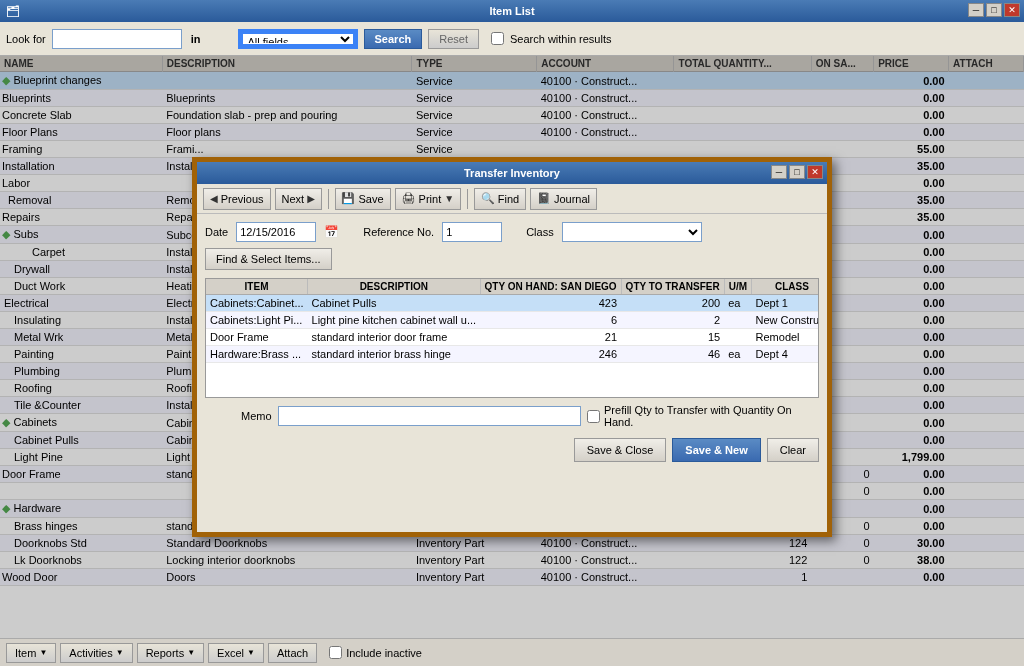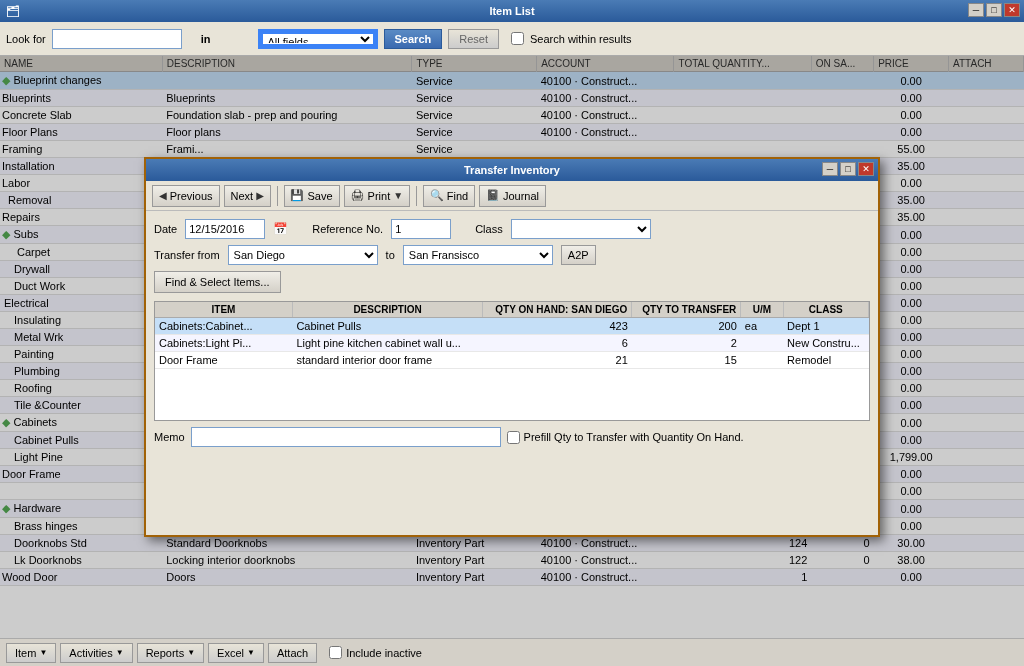--- a/index.html
+++ b/index.html
@@ -54,21 +54,21 @@
     }
     .toolbar-label { color: #000; }
     .search-input {
       height: 20px;
       width: 130px;
       border: 1px solid #7a9fcb;
       background: white;
       padding: 1px 3px;
       outline: none;
     }
-    .in-label { margin: 0 13px; font-weight: bold; }
+    .in-label { margin: 0 3px; font-weight: bold; }
     .field-select {
       height: 20px;
       width: 120px;
       border: 5px solid #3b82f6;
       background: white;
       padding: 1px;
       margin-left: 28px;
     }
     .search-btn {
       height: 20px;
@@ -100,21 +100,21 @@
       width: 100%;
       border-collapse: collapse;
     }
     table.item-list thead tr {
       background: #d4d0c8;
       border-bottom: 1px solid #aaa;
     }
     table.item-list thead th {
       text-align: left;
       padding: 2px 4px;
-      font-weight: normal;
+      font-weight: bold;
       color: #333;
       border-right: 1px solid #bbb;
       white-space: nowrap;
       font-size: 10px;
     }
     table.item-list tbody tr {
       border-bottom: 1px solid #e0e0e0;
     }
     table.item-list tbody tr:nth-child(even) {
       background: #f5f5ff;
@@ -130,21 +130,21 @@
       text-overflow: ellipsis;
       font-size: 11px;
     }
     .row-highlight { background: #c5dff7 !important; }
     .col-name { width: 130px; }
     .col-desc { width: 200px; }
     .col-type { width: 100px; }
     .col-acct { width: 110px; }
     .col-qty { width: 110px; text-align: right; }
     .col-onsa { width: 50px; text-align: right; }
-    .col-price { width: 60px; text-align: center; }
+    .col-price { width: 60px; text-align: right; font-weight: bold; }
     .col-attach { width: 60px; }
 
     
     .bottom-bar {
       background: #d4d0c8;
       border-top: 1px solid #aaa;
       padding: 3px 6px;
       display: flex;
       align-items: center;
       gap: 4px;
@@ -166,23 +166,23 @@
       position: absolute;
       top: 0; left: 0; right: 0; bottom: 0;
       background: rgba(0,0,0,0.2);
       display: flex;
       align-items: center;
       justify-content: center;
       z-index: 100;
     }
     .modal {
       background: #e8e4d8;
-      border: 2px solid #a16207;
+      border: 5px solid #a16207;
       box-shadow: 4px 4px 10px rgba(0,0,0,0.5);
-      width: 736px;
+      width: 640px;
       min-height: 380px;
       position: relative;
     }
     .modal-title-bar {
       background: linear-gradient(to bottom, #4a7bb5, #2a5a9a);
       color: white;
       text-align: center;
       padding: 3px 0;
       font-size: 12px;
       font-weight: bold;
@@ -286,20 +286,21 @@
       white-space: nowrap;
       overflow: hidden;
       text-overflow: ellipsis;
     }
     .modal-table-row-selected { background: #c5dff7 !important; }
     .memo-row {
       display: flex;
       align-items: center;
       gap: 6px;
       margin-bottom: 6px;
+      margin-left: 36px;
     }
     .memo-input {
       height: 20px;
       width: 310px;
       border: 1px solid #7a9fcb;
       background: white;
       padding: 1px 3px;
     }
     .prefill-check { display: flex; align-items: center; gap: 4px; }
     .action-row {
@@ -472,21 +473,21 @@
     <td class="col-name" style="padding-left:2px"><span style="color:#5a5">◆ </span>Subs</td>
     <td class="col-desc">Subcont...</td>
     <td class="col-type">Service</td>
     <td class="col-acct"></td>
     <td class="col-qty"></td>
     <td class="col-onsa"></td>
     <td class="col-price">0.00</td>
     <td class="col-attach"></td>
   </tr>
           <tr>
-    <td class="col-name" style="padding-left:17px"><span style="color:#5a5">  </span>Carpet</td>
+    <td class="col-name" style="padding-left:32px"><span style="color:#5a5">  </span>Carpet</td>
     <td class="col-desc">Install...</td>
     <td class="col-type"></td>
     <td class="col-acct"></td>
     <td class="col-qty"></td>
     <td class="col-onsa"></td>
     <td class="col-price">0.00</td>
     <td class="col-attach"></td>
   </tr>
           <tr>
     <td class="col-name" style="padding-left:14px"><span style="color:#5a5">  </span>Drywall</td>
@@ -730,31 +731,20 @@
             <input class="form-input date-input" type="text" value="12/15/2016" style="">
             <span class="calendar-icon">📅</span>
             <span class="form-label" style="margin-left:16px;">Reference No.</span>
             <input class="form-input refno-input" type="text" value="1" style="">
             <span class="form-label" style="margin-left:16px;">Class</span>
             <select class="form-select class-select">
               <option></option>
             </select>
           </div>
 
-          <div class="form-row">
-            <span class="form-label">Transfer from</span>
-            <select class="form-select transfer-select">
-              <option>San Diego</option>
-            </select>
-            <span class="form-label">to</span>
-            <select class="form-select transfer-select">
-              <option>San Fransisco</option>
-            </select>
-            <button class="a2p-btn">A2P</button>
-          </div>
 
           <div style="margin-bottom:4px;">
             <button class="find-items-btn">Find &amp; Select Items...</button>
           </div>
 
           <div class="modal-table-wrapper">
             <table class="modal-table">
               <thead>
                 <tr>
                   <th style="width:130px">ITEM</th>
@@ -783,33 +773,46 @@
     <td>New Constru...</td>
   </tr>
                   <tr>
     <td style="max-width:130px;overflow:hidden;text-overflow:ellipsis;">Door Frame</td>
     <td style="max-width:180px;overflow:hidden;text-overflow:ellipsis;">standard interior door frame</td>
     <td style="text-align:right;">21</td>
     <td style="text-align:right;">15</td>
     <td></td>
     <td>Remodel</td>
   </tr>
+                  <tr>
+    <td style="max-width:130px;overflow:hidden;text-overflow:ellipsis;">Hardware:Brass ...</td>
+    <td style="max-width:180px;overflow:hidden;text-overflow:ellipsis;">standard interior brass hinge</td>
+    <td style="text-align:right;">246</td>
+    <td style="text-align:right;">46</td>
+    <td>ea</td>
+    <td>Dept 4</td>
+  </tr>
                 </tbody>
             </table>
           </div>
 
           <div class="memo-row">
             <span class="form-label">Memo</span>
             <input class="memo-input" type="text" style="">
             <div class="prefill-check">
               <input type="checkbox" style="">
               <span>Prefill Qty to Transfer with Quantity On Hand.</span>
             </div>
           </div>
 
+          <div class="action-row">
+            <button class="save-close-btn">Save &amp; Close</button>
+            <button class="save-new-btn">Save &amp; New</button>
+            <button class="clear-btn">Clear</button>
+          </div>
         </div>
       </div>
     </div>
   </div>
 
   <div class="bottom-bar">
     <button class="bottom-btn">
       <span>Item</span>
       <span class="arrow">▼</span>
     </button>

